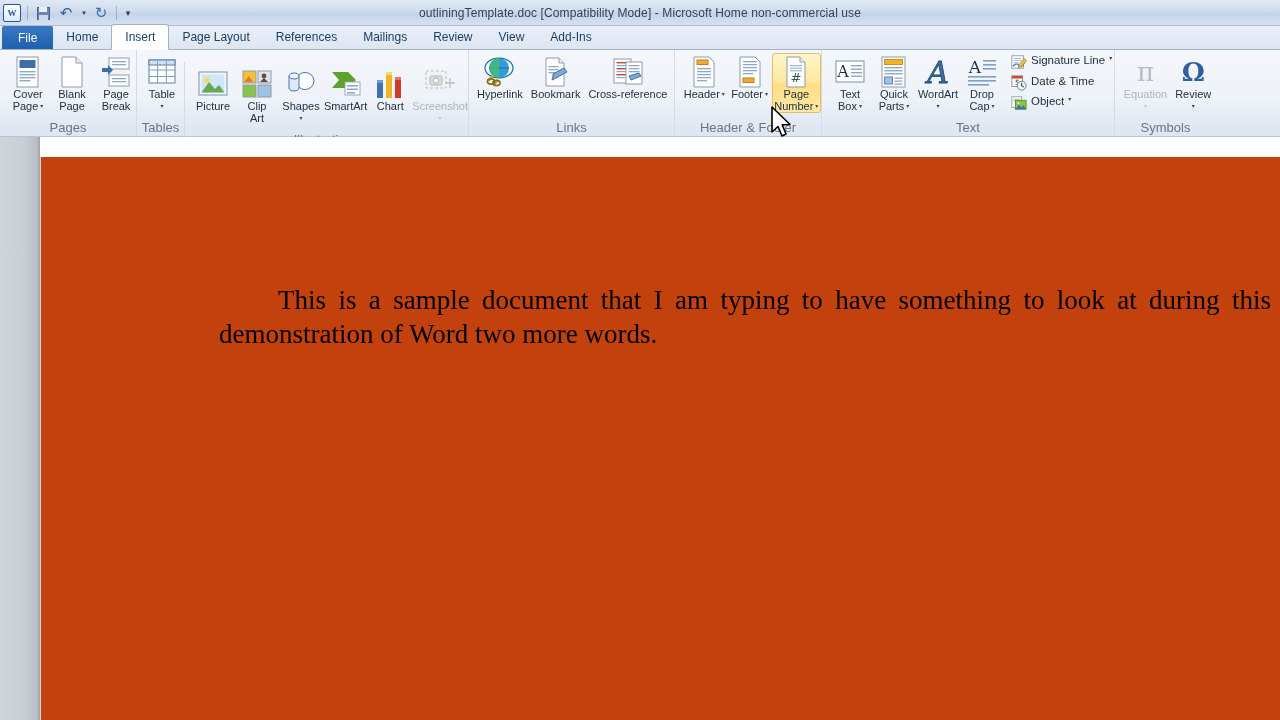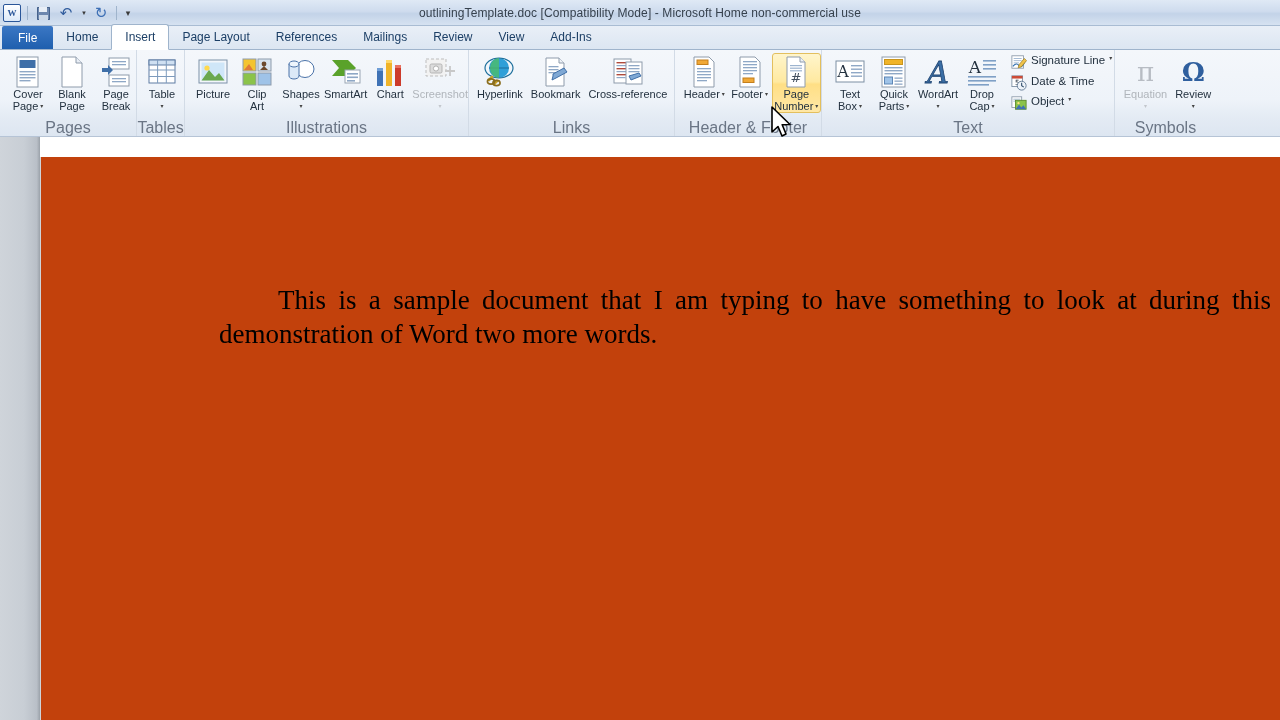--- a/index.html
+++ b/index.html
@@ -70,21 +70,21 @@
     background:linear-gradient(to bottom,#f4f7fb 0%,#eef3f9 58%,#e4ebf4 78%,#dde6f1 100%);
     border-bottom:1px solid #b6c4d6;
     box-sizing:border-box;
     display:flex;align-items:stretch;
   }
   .group{position:relative;display:flex;flex-direction:column;justify-content:space-between;
          padding:0;box-sizing:border-box;height:86px;}
   .group + .group{border-left:1px solid #d2dbe6;}
   .group-body{display:flex;align-items:flex-start;height:68px;padding-top:3px;}
   .group-label{
-    height:17px;line-height:17px;text-align:center;font-size:16px;color:#6a7585;
+    height:17px;line-height:17px;text-align:center;font-size:13px;color:#6a7585;
     width:100%;box-sizing:border-box;
   }
 
   .bigbtn{
     width:auto;min-width:44px;padding:2px 3px 0;
     display:flex;flex-direction:column;align-items:center;
     box-sizing:border-box;border:1px solid transparent;border-radius:3px;
     cursor:default;position:relative;
   }
   .bigbtn .ico{height:32px;display:flex;align-items:center;justify-content:center;margin-bottom:1px;}
@@ -247,21 +247,21 @@
                   <line x1="20.3" y1="4" x2="20.3" y2="27"></line>
                 </g>
               </svg>
             </span>
             <div class="lbl"><span>Table</span></div>
             <div class="lbl"><span class="car" style="margin-left: 0px;">▾</span></div>
           </div>
         </div>
         <div class="group-label">Tables</div>
       </div>
-      <div class="group" style="width: 284px;">
+      <div class="group" style="width: 284px; margin-top: 12px;">
         <div class="group-body" style="justify-content: flex-start; padding-left: 6px;">
           <div class="bigbtn">
             <span class="ico">
               <svg width="32" height="32" viewBox="0 0 32 32">
                 <rect x="2" y="4" width="28" height="23" fill="#f2f6fb" stroke="#7d91a8"></rect>
                 <rect x="4.5" y="6.5" width="23" height="18" fill="#cfe6f8"></rect>
                 <circle cx="10" cy="12" r="2.6" fill="#ffd94d"></circle>
                 <path d="M4.5 24.5 L12 14 L18 21 L22 17 L27.5 24.5 Z" fill="#6aa84f"></path>
               </svg>
             </span>

